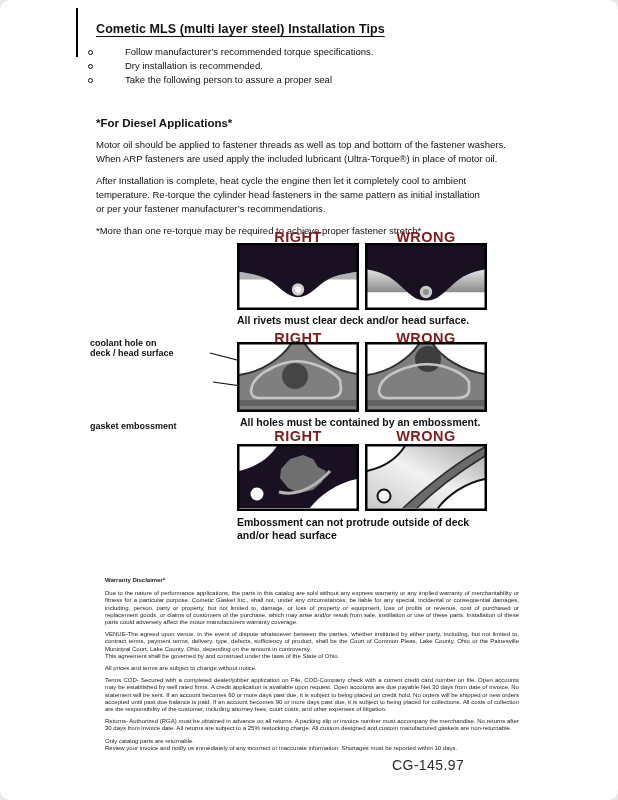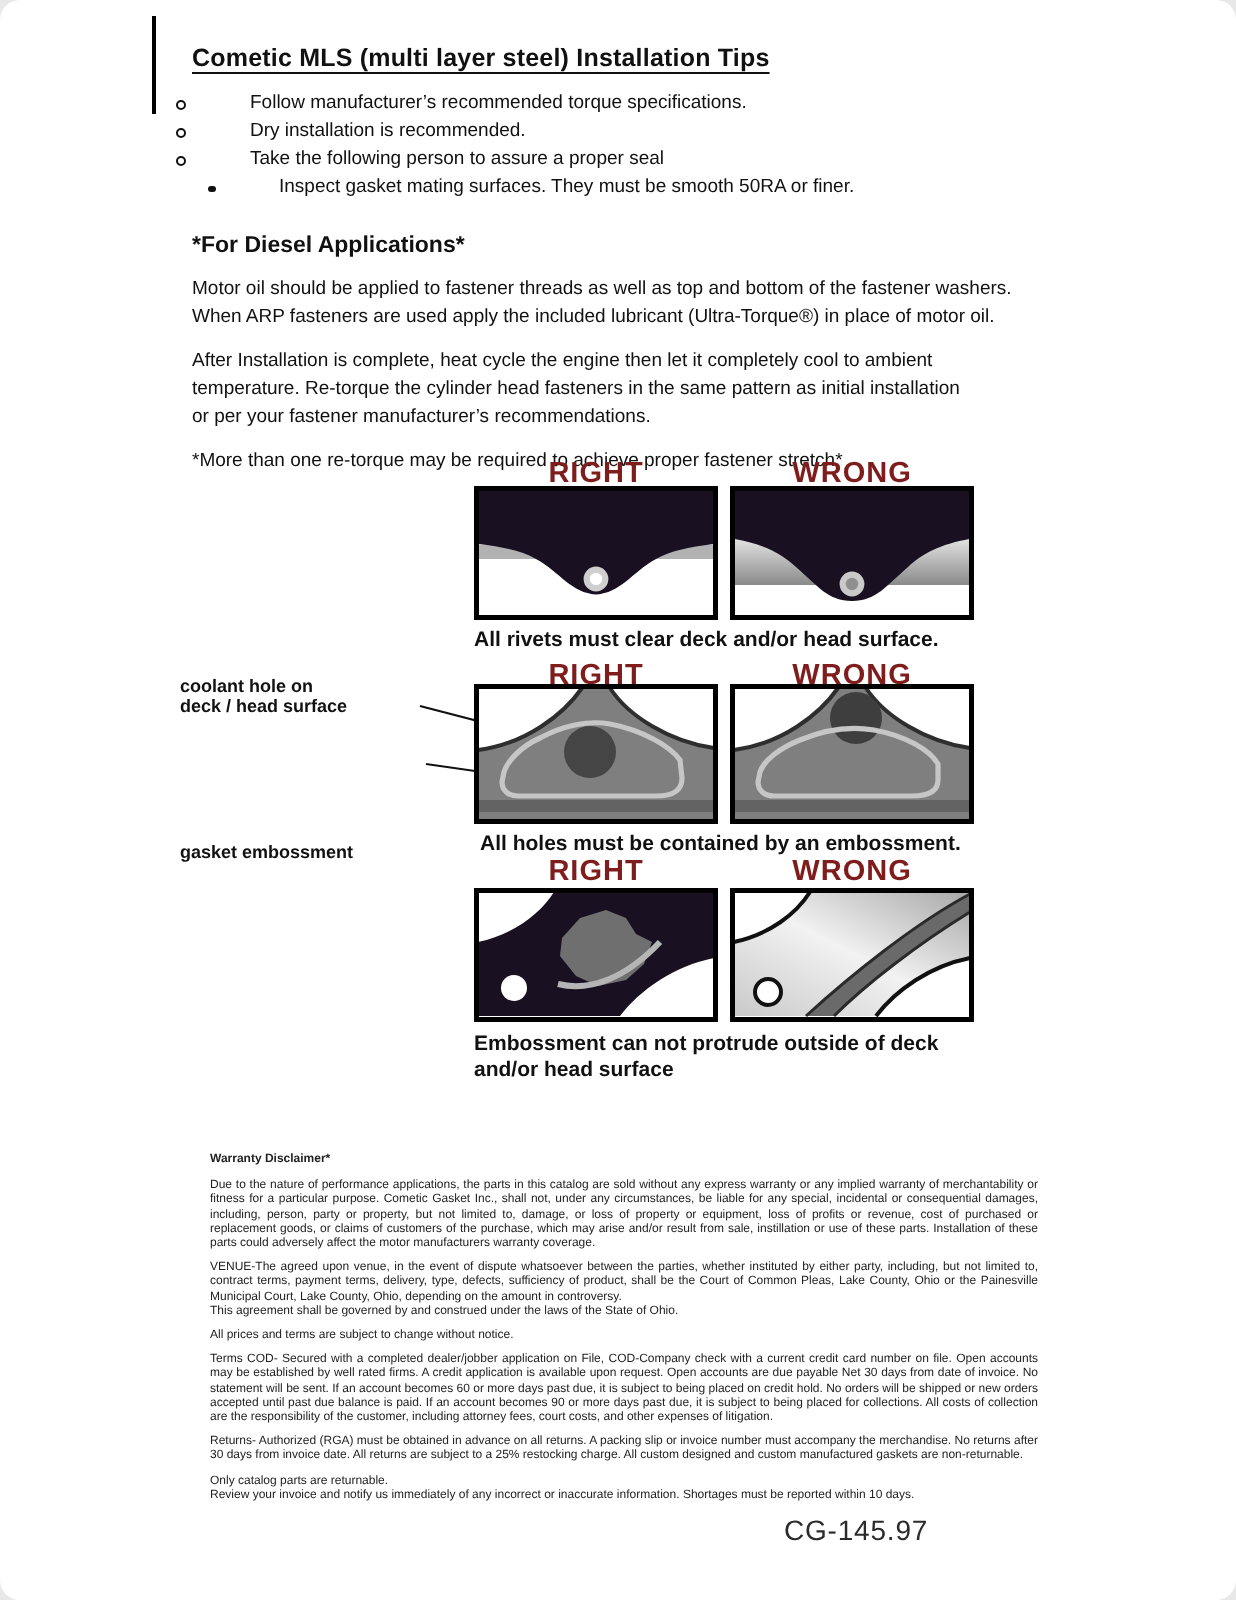--- a/index.html
+++ b/index.html
@@ -71,24 +71,20 @@
       <span>Follow manufacturer’s recommended torque specifications.</span>
     </div>
     <div class="bullet-row">
       <span class="marker open"></span>
       <span>Dry installation is recommended.</span>
     </div>
     <div class="bullet-row">
       <span class="marker open"></span>
       <span>Take the following person to assure a proper seal</span>
     </div>
-    <div class="bullet-row sub">
-      <span class="marker fill"></span>
-      <span>Inspect gasket mating surfaces.  They must be smooth 50RA or finer.</span>
-    </div>
   </div>
 
   <div class="diesel">
     <div class="diesel-heading">*For Diesel Applications*</div>
     <p class="para">Motor oil should be applied to fastener threads as well as top and bottom of the fastener washers.
 When ARP fasteners are used apply the included lubricant (Ultra-Torque®) in place of motor oil.</p>
     <p class="para">After Installation is complete, heat cycle the engine then let it completely cool to ambient
 temperature. Re-torque the cylinder head fasteners in the same pattern as initial installation
 or per your fastener manufacturer’s recommendations.</p>
     <p class="para">*More than one re-torque may be required to achieve proper fastener stretch*</p>

